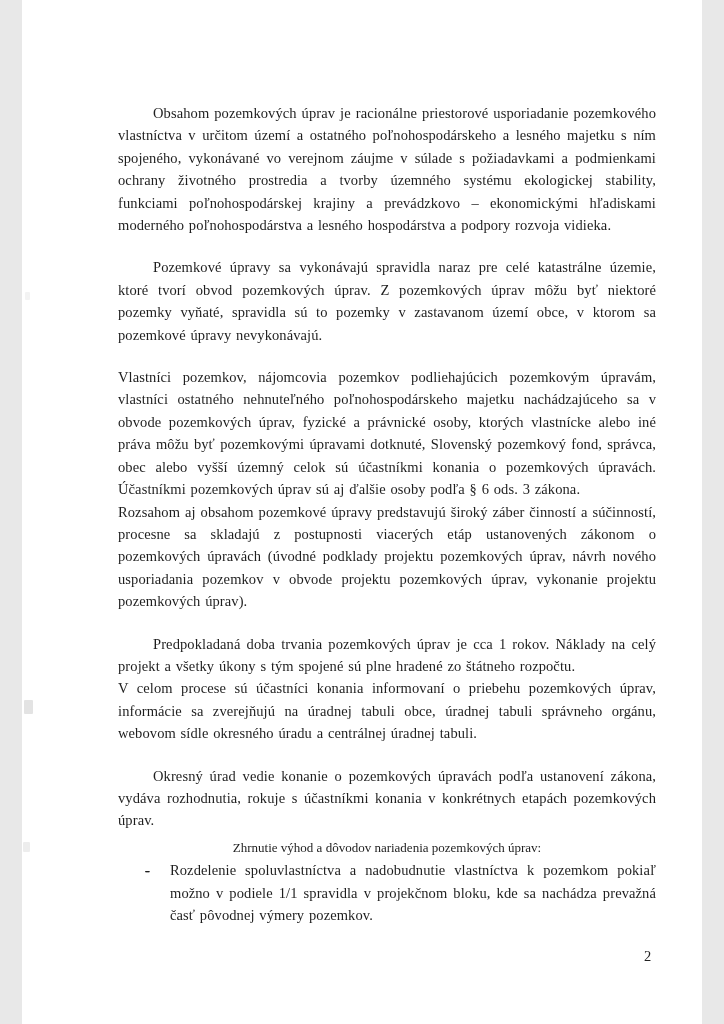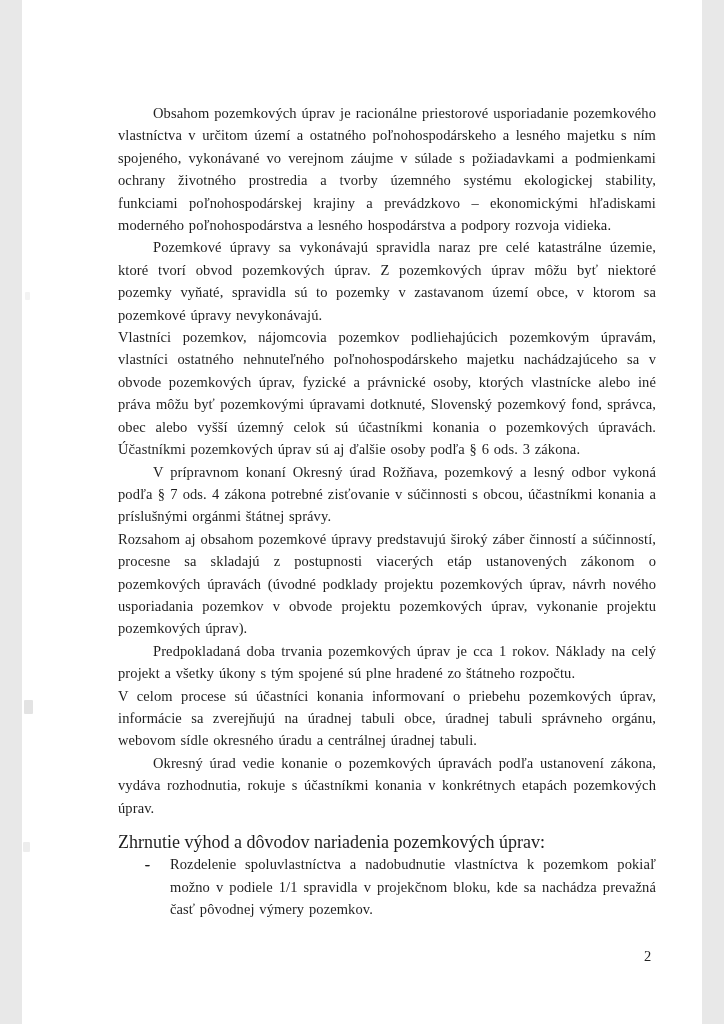--- a/index.html
+++ b/index.html
@@ -19,26 +19,26 @@
   }
   p.para{
     margin:0;
     font-size:14.5px;
     line-height:22.4px;
     text-align:justify;
     letter-spacing:0.1px;
     word-spacing:1px;
   }
   p.para.indent{text-indent:35px;}
-  p.para.gap{margin-top:0;}
+  p.para.gap{margin-top:20px;}
   .list-intro{
-    margin:12px 0 0 0;
-    font-size:18px;
+    margin:5px 0 0 0;
+    font-size:13px;
     line-height:22.4px;
-    text-align:left;
+    text-align:center;
   }
   .doc-list{margin:0;}
   .list-item{
     position:relative;
     padding-left:52px;
     font-size:14.5px;
     line-height:22.4px;
     text-align:justify;
     letter-spacing:0.1px;
     word-spacing:1px;
@@ -70,21 +70,20 @@
 <div class="page">
   <div class="scan-noise n1"></div>
   <div class="scan-noise n2"></div>
   <div class="scan-noise n3"></div>
 
   <div class="content">
 
   <p class="para indent">Obsahom pozemkových úprav je racionálne priestorové usporiadanie pozemkového vlastníctva v určitom území a ostatného poľnohospodárskeho a lesného majetku s ním spojeného, vykonávané vo verejnom záujme v súlade s požiadavkami a podmienkami ochrany životného prostredia a tvorby územného systému ekologickej stability, funkciami poľnohospodárskej krajiny a prevádzkovo – ekonomickými hľadiskami moderného poľnohospodárstva a lesného hospodárstva a podpory rozvoja vidieka.</p>
       <p class="para indent gap">Pozemkové úpravy sa vykonávajú spravidla naraz pre celé katastrálne územie, ktoré tvorí obvod pozemkových úprav. Z pozemkových úprav môžu byť niektoré pozemky vyňaté, spravidla sú to pozemky v zastavanom území obce, v ktorom sa pozemkové úpravy nevykonávajú.</p>
       <p class="para gap">Vlastníci pozemkov, nájomcovia pozemkov podliehajúcich pozemkovým úpravám, vlastníci ostatného nehnuteľného poľnohospodárskeho majetku nachádzajúceho sa v obvode pozemkových úprav, fyzické a právnické osoby, ktorých vlastnícke alebo iné práva môžu byť pozemkovými úpravami dotknuté, Slovenský pozemkový fond, správca, obec alebo vyšší územný celok sú účastníkmi konania o pozemkových úpravách. Účastníkmi pozemkových úprav sú aj ďalšie osoby podľa § 6 ods. 3 zákona.</p>
-      <p class="para indent gap">V prípravnom konaní Okresný úrad Rožňava, pozemkový a lesný odbor vykoná podľa § 7 ods. 4 zákona potrebné zisťovanie v súčinnosti s obcou, účastníkmi konania a príslušnými orgánmi štátnej správy.</p>
       <p class="para">Rozsahom aj obsahom pozemkové úpravy predstavujú široký záber činností a súčinností, procesne sa skladajú z postupnosti viacerých etáp ustanovených zákonom o pozemkových úpravách (úvodné podklady projektu pozemkových úprav, návrh nového usporiadania pozemkov v obvode projektu pozemkových úprav, vykonanie projektu pozemkových úprav).</p>
       <p class="para indent gap">Predpokladaná doba trvania pozemkových úprav je cca 1 rokov. Náklady na celý projekt a všetky úkony s tým spojené sú plne hradené zo štátneho rozpočtu.</p>
       <p class="para">V celom procese sú účastníci konania informovaní o priebehu pozemkových úprav, informácie sa zverejňujú na úradnej tabuli obce, úradnej tabuli správneho orgánu, webovom sídle okresného úradu a centrálnej úradnej tabuli.</p>
       <p class="para indent gap">Okresný úrad vedie konanie o pozemkových úpravách podľa ustanovení zákona, vydáva rozhodnutia, rokuje s účastníkmi konania v konkrétnych etapách pozemkových úprav.</p>
       <p class="list-intro">Zhrnutie výhod a dôvodov nariadenia pozemkových úprav:</p>
       <div class="doc-list">
         <div class="list-item"><span class="marker">-</span></div>
         <div class="list-item"><span class="marker">-</span></div>
         <div class="list-item"><span class="marker">-</span><span>Rozdelenie spoluvlastníctva a nadobudnutie vlastníctva k pozemkom pokiaľ možno v podiele 1/1 spravidla v projekčnom bloku, kde sa nachádza prevažná časť pôvodnej výmery pozemkov.</span></div>
       </div>

